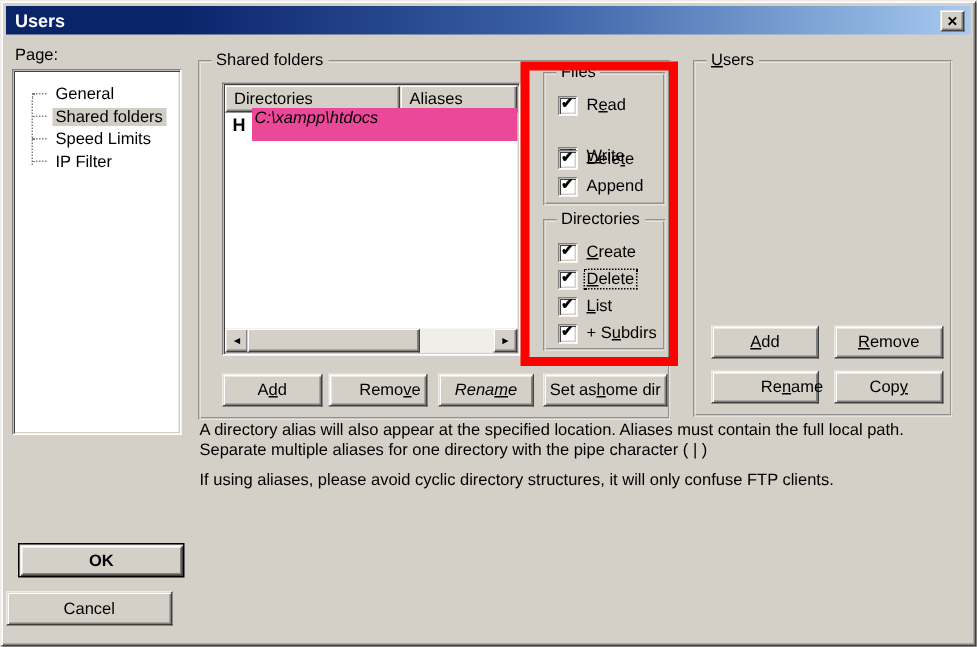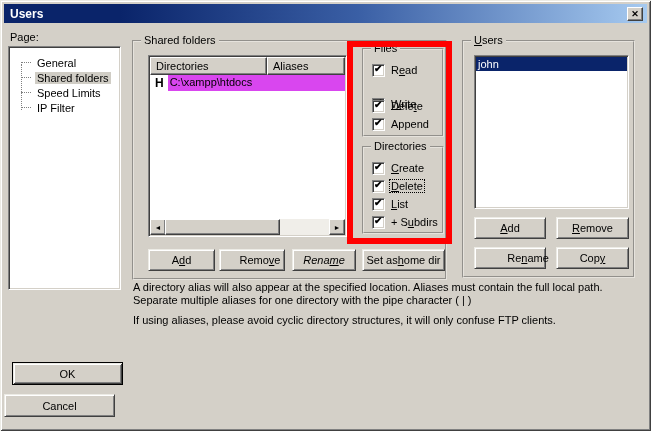--- a/index.html
+++ b/index.html
@@ -29,21 +29,21 @@
   .sunken{
     background:#fff;border:1px solid;border-color:#808080 #ffffff #ffffff #808080;
     box-shadow:inset 1px 1px 0 #404040, inset -1px -1px 0 #d4d0c8;
   }
   .btn{
     position:absolute;background:#d4d0c8;font-size:11px;color:#000;
     border:1px solid;border-color:#ecebe5 #404040 #404040 #ecebe5;
     box-shadow:inset 1px 1px 0 #ffffff, inset -1px -1px 0 #808080;
     display:flex;align-items:center;justify-content:center;cursor:default;
   }
-  .btn.default{border:1px solid #000;box-shadow:inset 1px 1px 0 #ecebe5, inset -1px -1px 0 #404040, inset 2px 2px 0 #fff, inset -2px -2px 0 #808080;}
+  .btn.default{border:1px solid #000;box-shadow:inset 1px 1px 0 #ecebe5, inset -1px -1px 0 #404040, inset 2px 2px 0 #fff, inset -2px -2px 0 #808080;font-weight:bold;}
 
   .groupbox{
     position:absolute;border:2px groove #e6e3dd;
   }
   .groupbox>.legend{
     position:absolute;top:-8px;left:7px;background:#d4d0c8;padding:0 3px;font-size:11px;
   }
 
   
   .tree{position:absolute;left:8px;top:46px;width:113px;height:244px;font-size:11px;}
@@ -57,21 +57,21 @@
   
   .listview{position:absolute;left:14px;top:13px;width:199px;height:182px;font-size:11px;}
   .lv-header{position:absolute;left:1px;top:1px;right:1px;height:18px;display:flex;}
   .lv-col{
     background:#d4d0c8;border:1px solid;border-color:#ffffff #404040 #404040 #ffffff;
     box-shadow:inset -1px -1px 0 #808080;
     padding:2px 0 0 5px;height:18px;
   }
   .lv-row{position:absolute;left:1px;top:20px;right:1px;height:14px;display:flex;align-items:center;}
   .lv-marker{font-weight:bold;font-size:12px;padding:0 4px 0 5px;}
-  .lv-dir{background:#d946ef;flex:1;padding-left:2px;height:16px;line-height:14px;}
+  .lv-dir{background:#ec4899;flex:1;padding-left:2px;height:22px;line-height:14px;font-style:italic;}
 
   .hscroll{position:absolute;left:1px;bottom:1px;right:1px;height:16px;background:#f0eee9;display:flex;}
   .sb-btn{
     width:16px;height:16px;background:#d4d0c8;flex:none;
     border:1px solid;border-color:#ffffff #404040 #404040 #ffffff;
     box-shadow:inset -1px -1px 0 #808080;
     display:flex;align-items:center;justify-content:center;font-size:7px;color:#000;
   }
   .sb-thumb{
     position:absolute;left:15px;top:0;width:115px;height:16px;background:#d4d0c8;
@@ -202,23 +202,20 @@
     <div class="check-row" style="top:67px;">
       <span class="checkbox checked"></span>
       <span class="check-label">+ S<u>u</u>bdirs</span>
     </div>
   </div>
 
   <div class="annotation"></div>
 
   <div class="groupbox" style="left:462px;top:40px;width:173px;height:238px;">
     <span class="legend"><u>U</u>sers</span>
-    <div class="users-list sunken">
-      <div class="user-row">john</div>
-    </div>
     <div class="btn" style="left:10px;top:175px;width:72px;height:22px;"><u>A</u>dd</div>
     <div class="btn" style="left:92px;top:175px;width:73px;height:22px;"><u>R</u>emove</div>
     <div class="btn" style="left:10px;top:205px;width:72px;height:22px;padding-left:36px;">Re<u>n</u>ame</div>
     <div class="btn" style="left:92px;top:205px;width:73px;height:22px;">Cop<u>y</u></div>
   </div>
 
   <div class="note" style="left:133px;top:281px;width:508px;">A directory alias will also appear at the specified location. Aliases must contain the full local path. Separate multiple aliases for one directory with the pipe character ( | )</div>
   <div class="note" style="left:133px;top:314px;width:508px;">If using aliases, please avoid cyclic directory structures, it will only confuse FTP clients.</div>
 
 </div>

